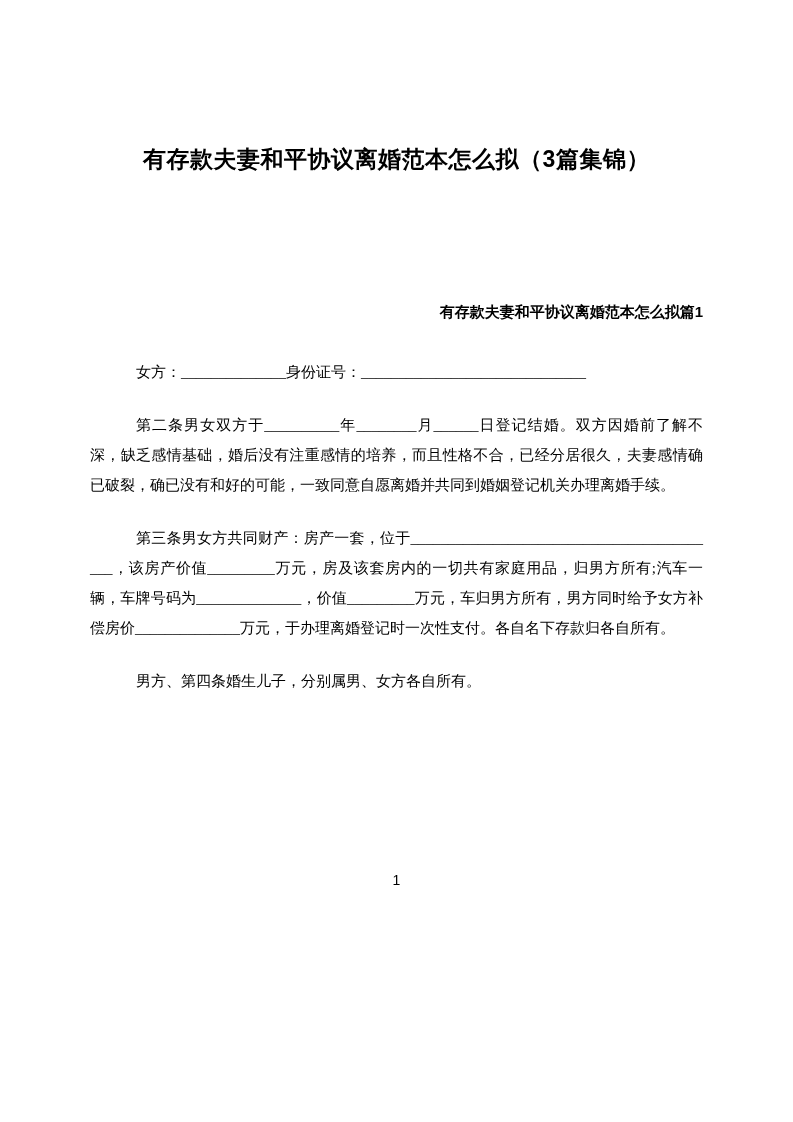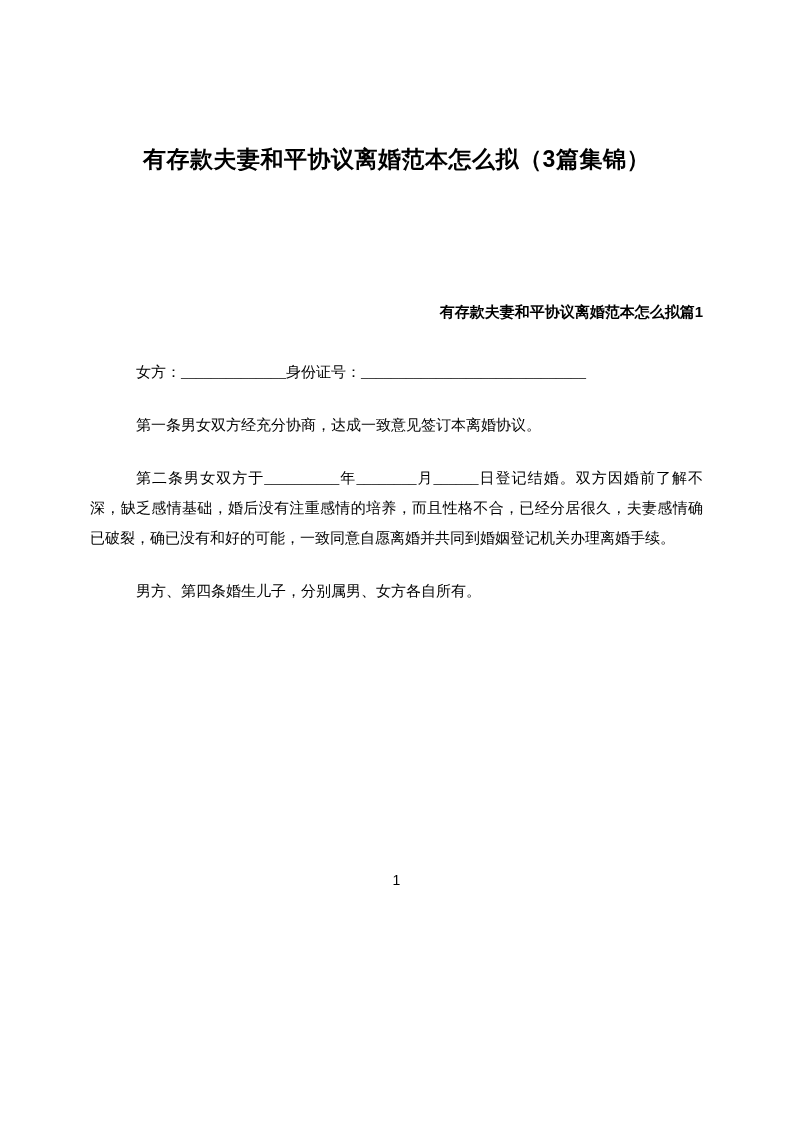--- a/index.html
+++ b/index.html
@@ -65,24 +65,24 @@
 
   <h1 class="doc-title">有存款夫妻和平协议离婚范本怎么拟（3篇集锦）</h1>
 
   <div class="doc-body">
 
     <p class="section-heading">有存款夫妻和平协议离婚范本怎么拟篇1</p>
 
     <p class="para">女方：______________身份证号：______________________________</p>
 
 
-    <p class="para">第一条男女双方经充分协商，达成一致意见签订本离婚协议。</p>
 
     <p class="para">第二条男女双方于__________年________月______日登记结婚。双方因婚前了解不深，缺乏感情基础，婚后没有注重感情的培养，而且性格不合，已经分居很久，夫妻感情确已破裂，确已没有和好的可能，一致同意自愿离婚并共同到婚姻登记机关办理离婚手续。</p>
 
+    <p class="para">第三条男女方共同财产：房产一套，位于__________________________________________，该房产价值_________万元，房及该套房内的一切共有家庭用品，归男方所有;汽车一辆，车牌号码为______________，价值_________万元，车归男方所有，男方同时给予女方补偿房价______________万元，于办理离婚登记时一次性支付。各自名下存款归各自所有。</p>
 
     <p class="para">男方、第四条婚生儿子，分别属男、女方各自所有。</p>
 
 
 
   </div>
 
   <div class="page-number">1</div>
 
 </div>

